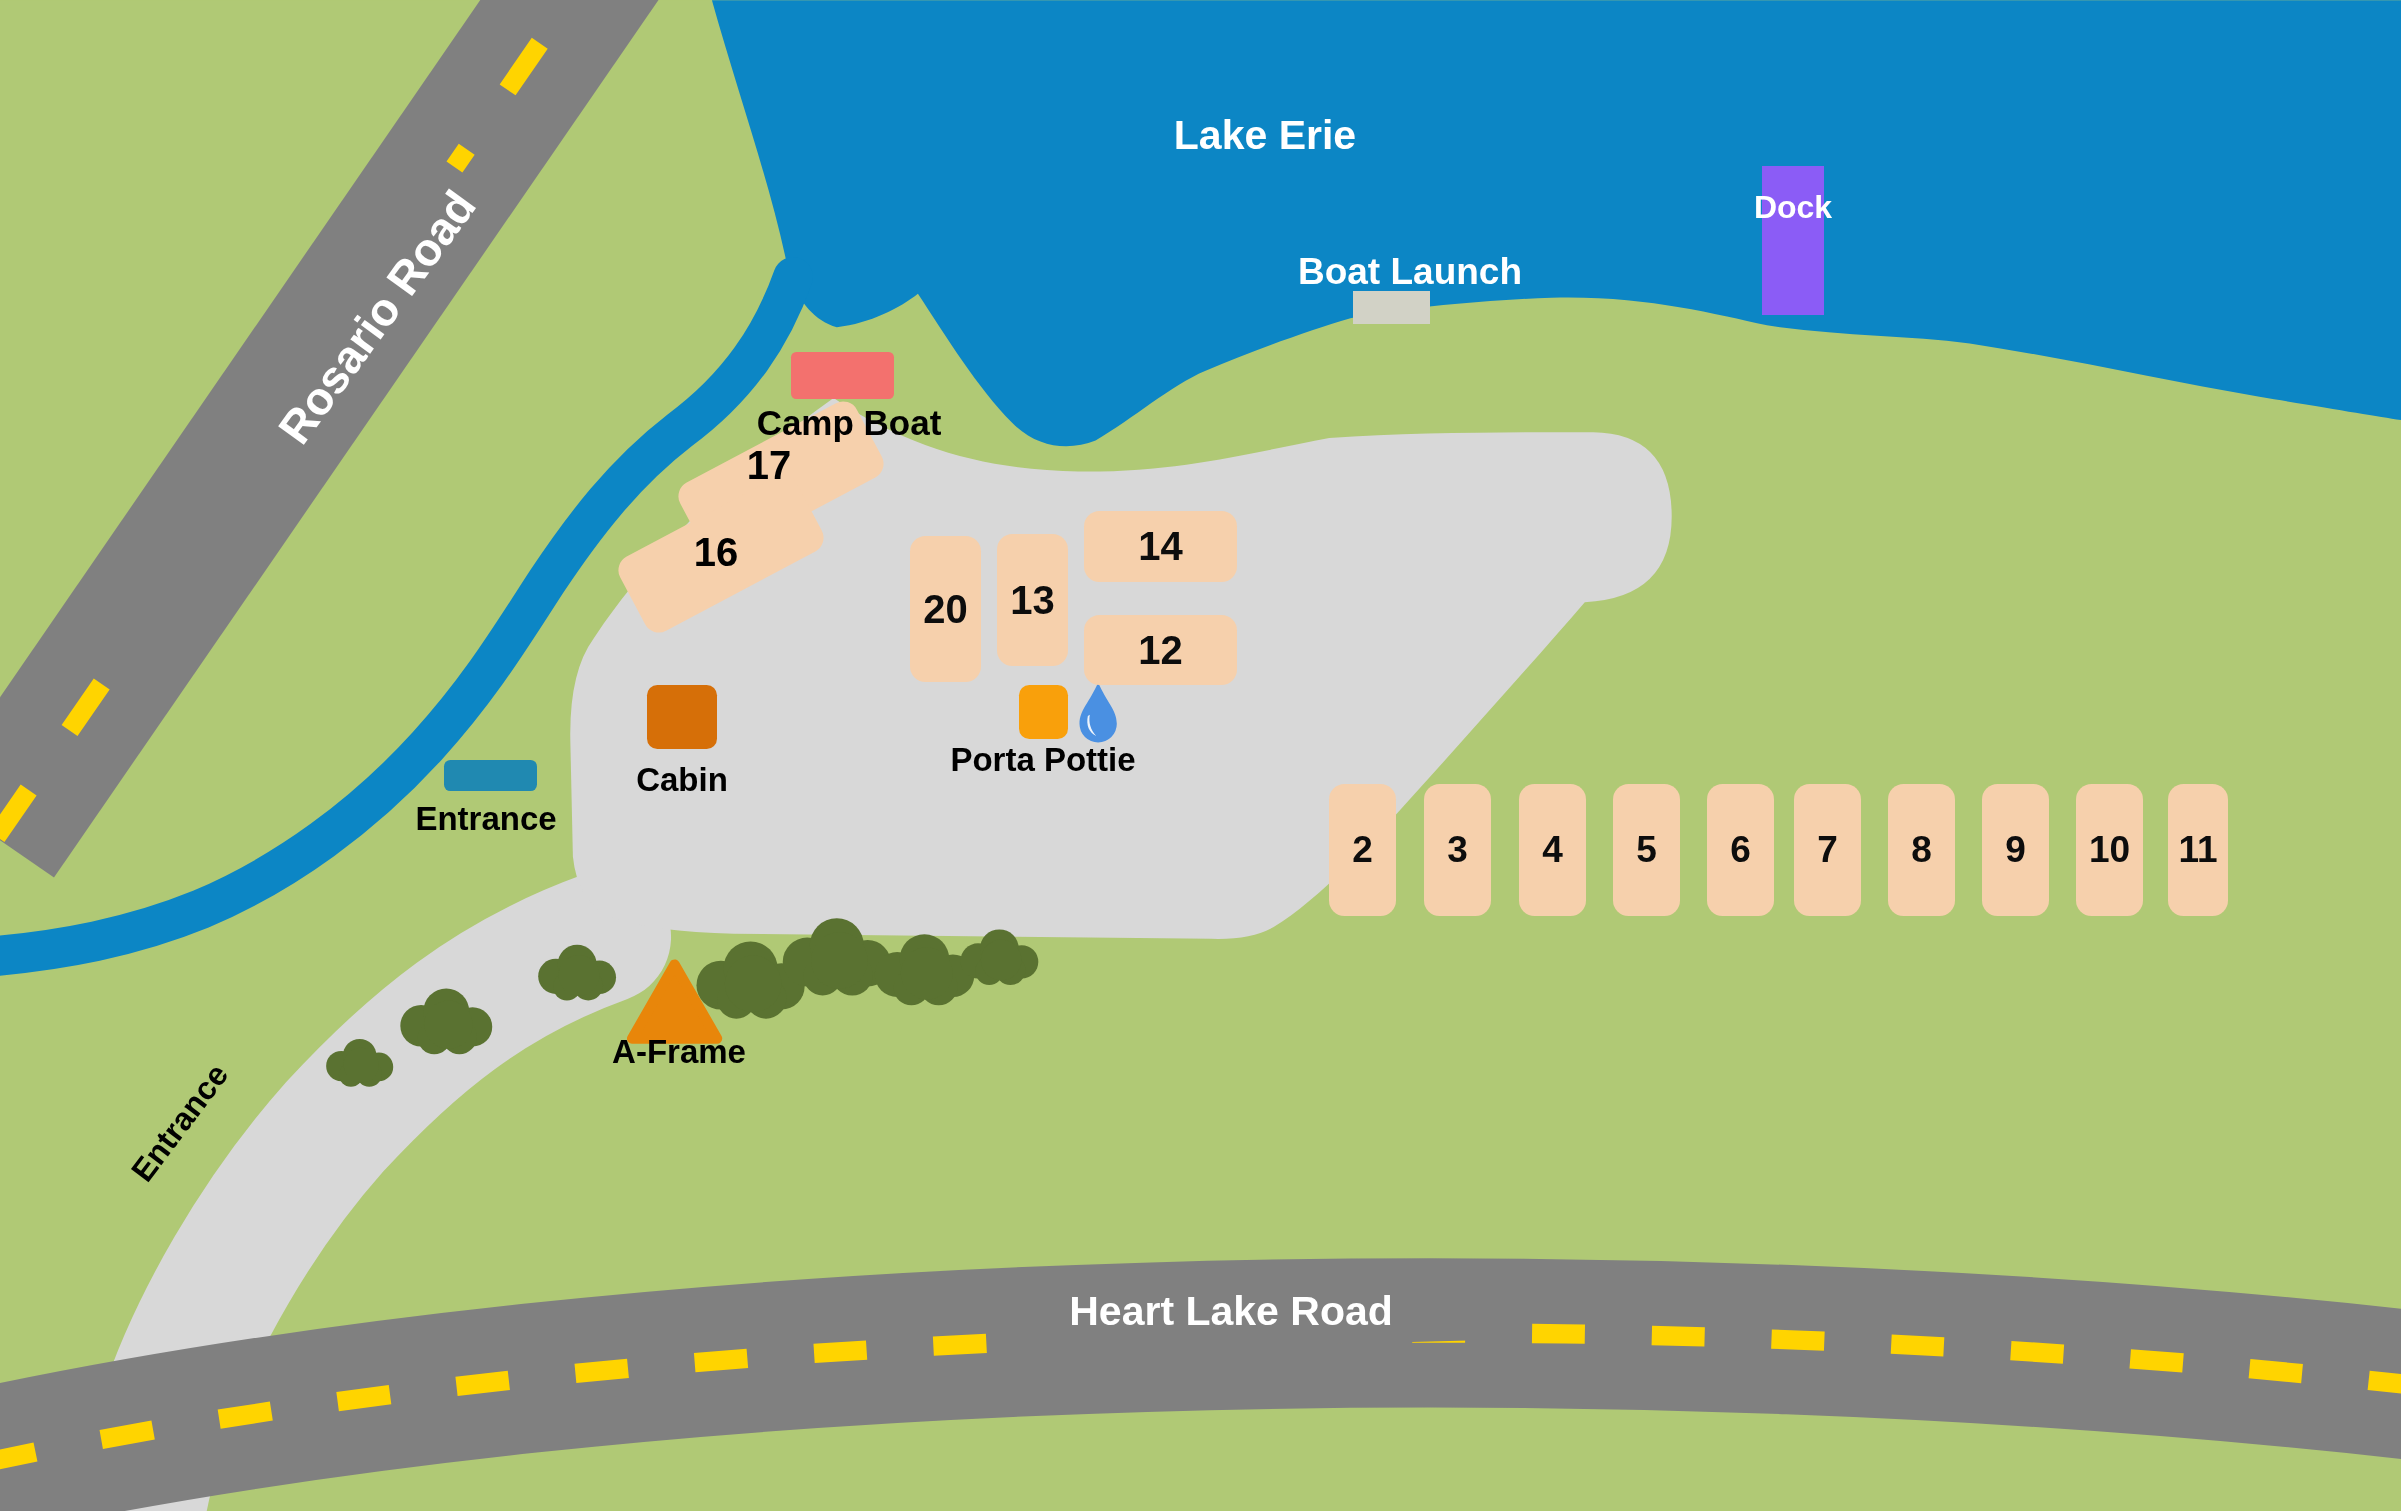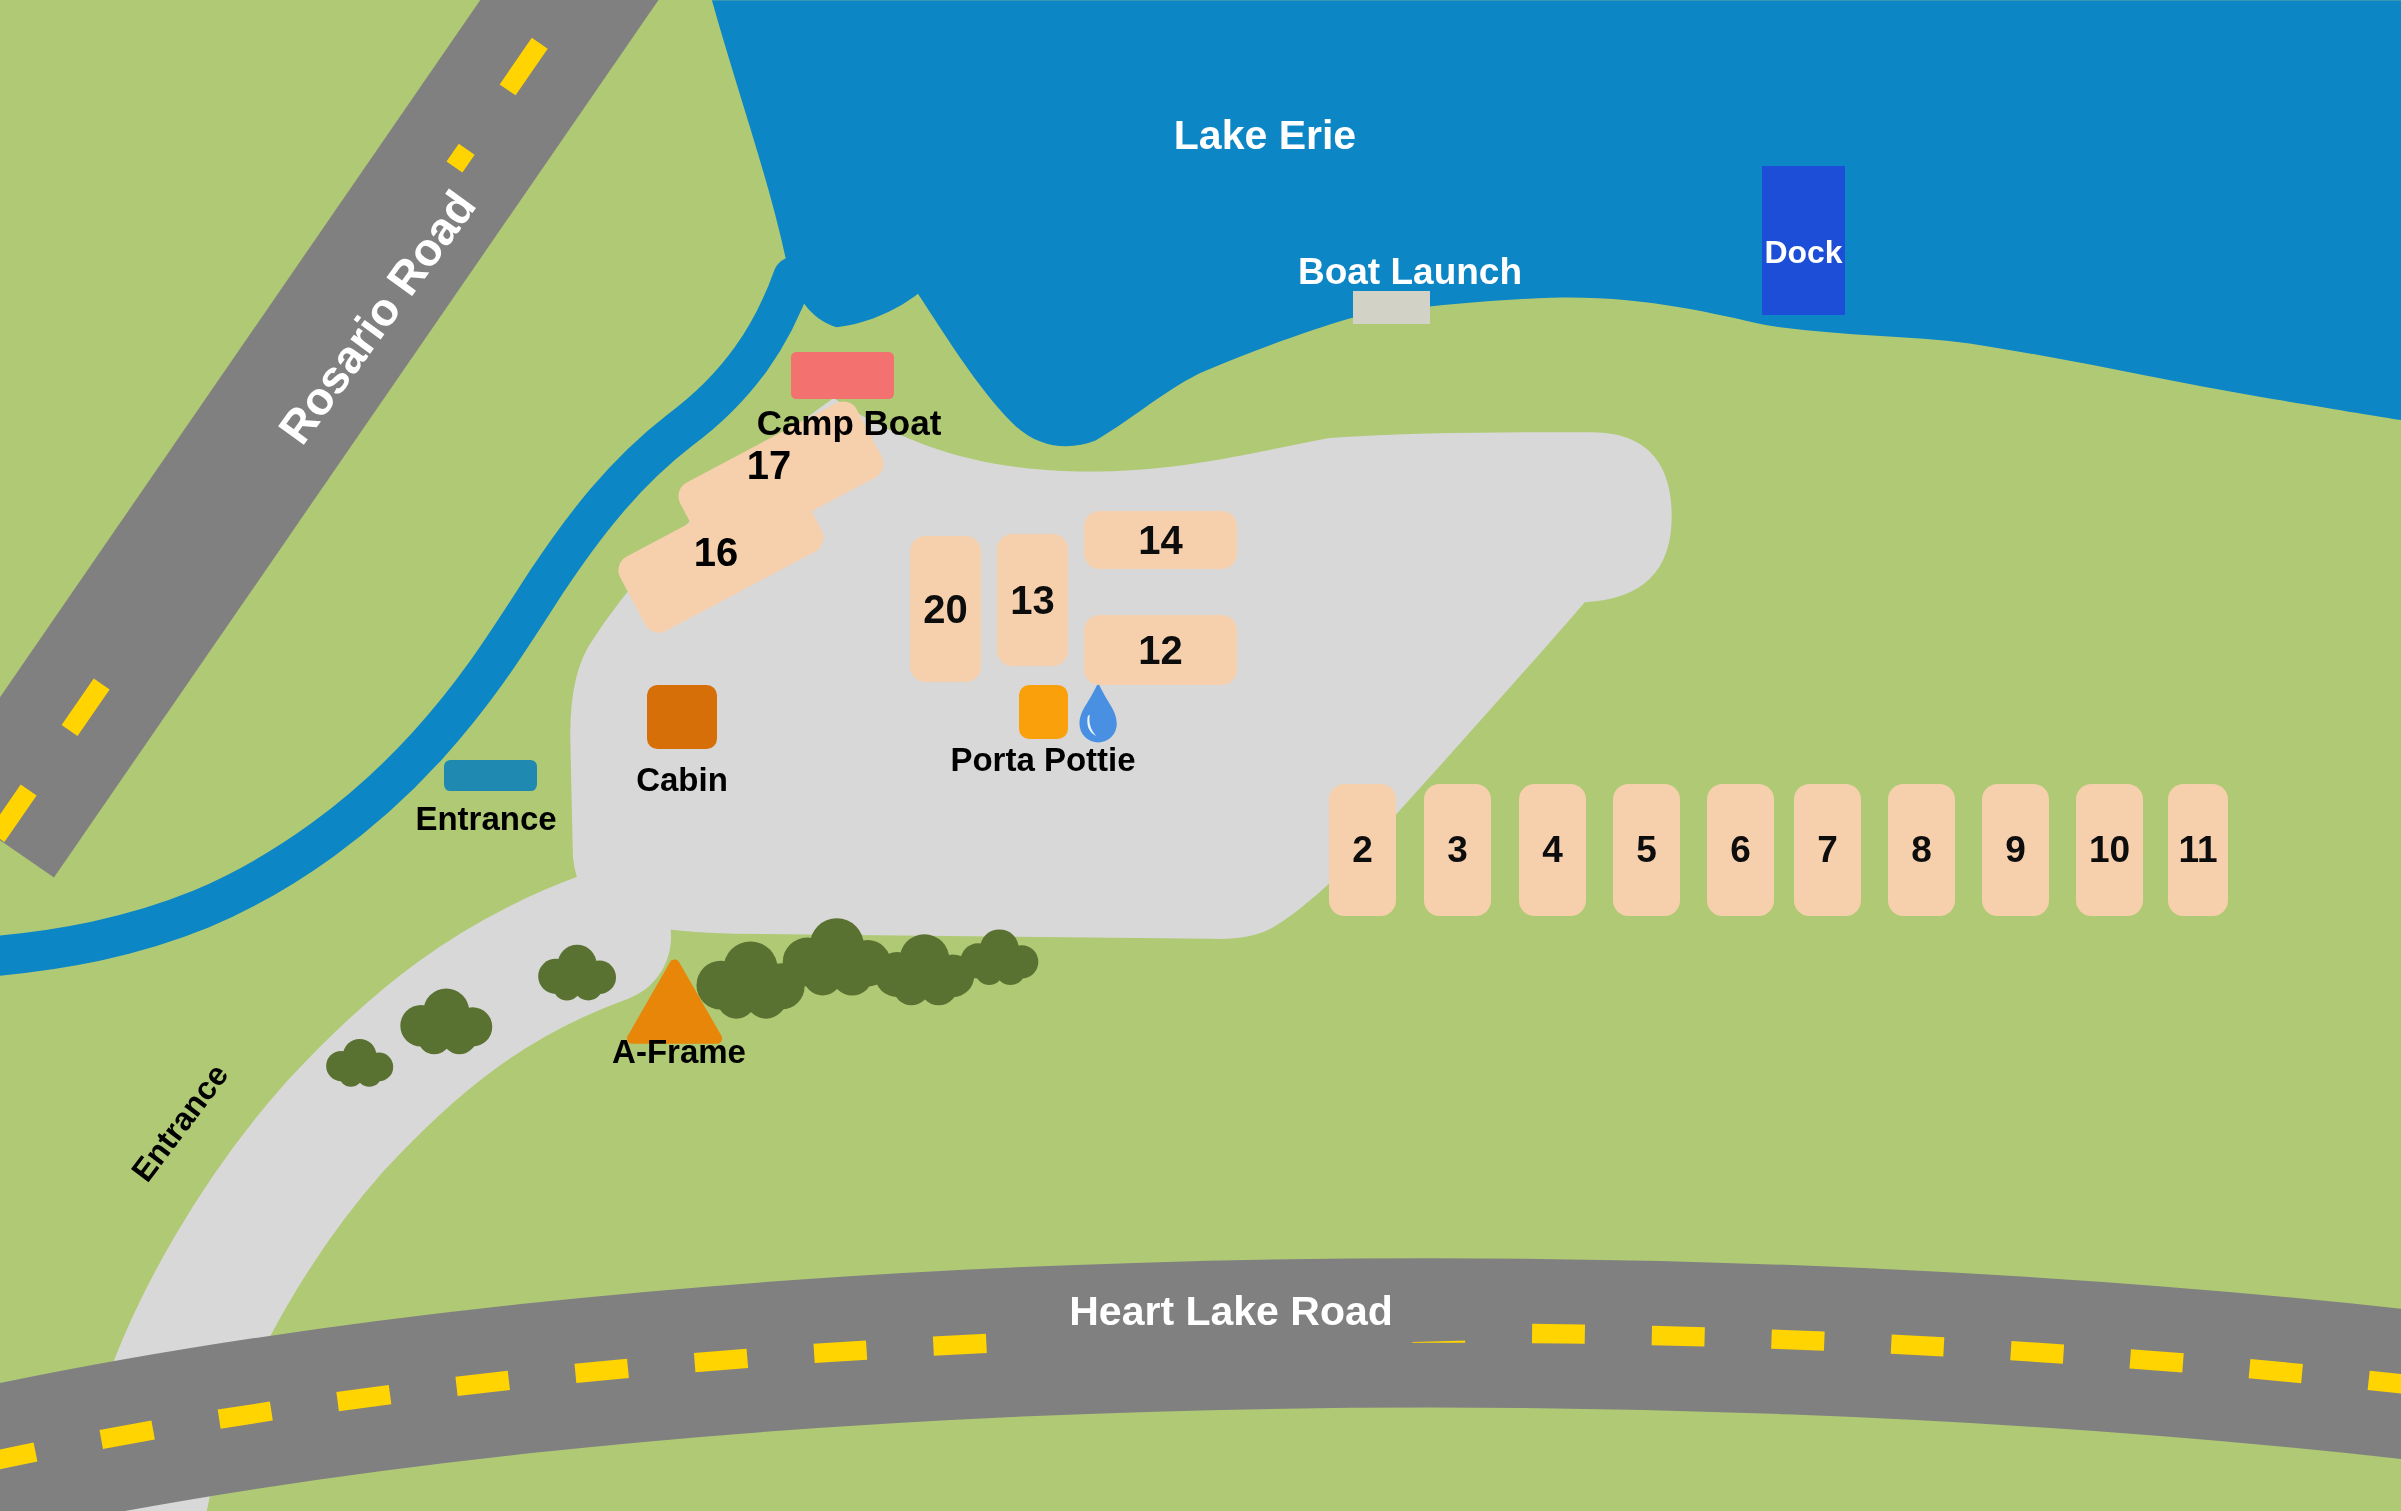--- a/index.html
+++ b/index.html
@@ -12,22 +12,22 @@
   .rot { transform:translate(-50%,-50%) rotate(-54deg); }
   .rot-ent { transform:translate(-50%,-50%) rotate(-53deg); }
   .site { position:absolute; background:#f6d0ac; border-radius:15.5px; display:flex;
           align-items:center; justify-content:center; color:#0d0d0d;
           font-weight:700; font-size:37px; font-family:"Liberation Sans",sans-serif; }
   .site.big { font-size:40px; }
   .site.rot28 { transform:rotate(-28deg); }
   .fac { position:absolute; }
   #campHost { left:791px; top:352px; width:103px; height:47px; background:#f3716e; border-radius:5.2px; }
   #boatLaunchPad { left:1353px; top:291px; width:77px; height:33px; background:#d2d2c6; }
-  #dock { left:1762px; top:166px; width:83px; height:149px; background:#1d4ed8;
-          display:flex; justify-content:center; align-items:center; }
+  #dock { left:1762px; top:166px; width:62px; height:149px; background:#8b5cf6;
+          display:flex; justify-content:center; align-items:flex-start; }
   #dock .dock-label { margin-top:23px; font-weight:700; font-size:32px; color:#fff; }
   #cabin { left:647px; top:685px; width:70px; height:64px; background:#d66f08; border-radius:10.3px; }
   #porta { left:1019px; top:685px; width:49px; height:54px; background:#f9a00b; border-radius:10.3px; }
   #dumpster { left:444px; top:760px; width:93px; height:31px; background:#2089b1; border-radius:6.4px; }
 </style>
 </head>
 <body>
 
 <div id="stage">
 
@@ -123,21 +123,21 @@
   <div class="site" style="left:1613px;top:784px;width:67px;height:132px">5</div>
   <div class="site" style="left:1707px;top:784px;width:67px;height:132px">6</div>
   <div class="site" style="left:1794px;top:784px;width:67px;height:132px">7</div>
   <div class="site" style="left:1888px;top:784px;width:67px;height:132px">8</div>
   <div class="site" style="left:1982px;top:784px;width:67px;height:132px">9</div>
   <div class="site" style="left:2076px;top:784px;width:67px;height:132px">10</div>
   <div class="site" style="left:2168px;top:784px;width:60px;height:132px">11</div>
 
   <div class="site big" style="left:910px;top:536px;width:71px;height:146px">20</div>
   <div class="site big" style="left:997px;top:534px;width:71px;height:132px">13</div>
-  <div class="site big" style="left:1084px;top:511px;width:153px;height:58px">14</div>
+  <div class="site big" style="left:1084px;top:511px;width:153px;height:71px">14</div>
   <div class="site big" style="left:1084px;top:615px;width:153px;height:70px">12</div>
 
   <div class="site rot28" style="left:681px;top:438px;width:200px;height:84px"></div>
   <div class="site rot28" style="left:621px;top:512px;width:200px;height:84px"></div>
   <div class="lbl" style="left:769px;top:465px;font-size:40px">17</div>
   <div class="lbl" style="left:716px;top:552px;font-size:40px">16</div>
 
   <div class="lbl white" style="left:1265px;top:135px;font-size:41px">Lake Erie</div>
   <div class="lbl white" style="left:1410px;top:272px;font-size:37px">Boat Launch</div>
   <div class="lbl" style="left:849px;top:423px;font-size:35px">Camp Boat</div>

